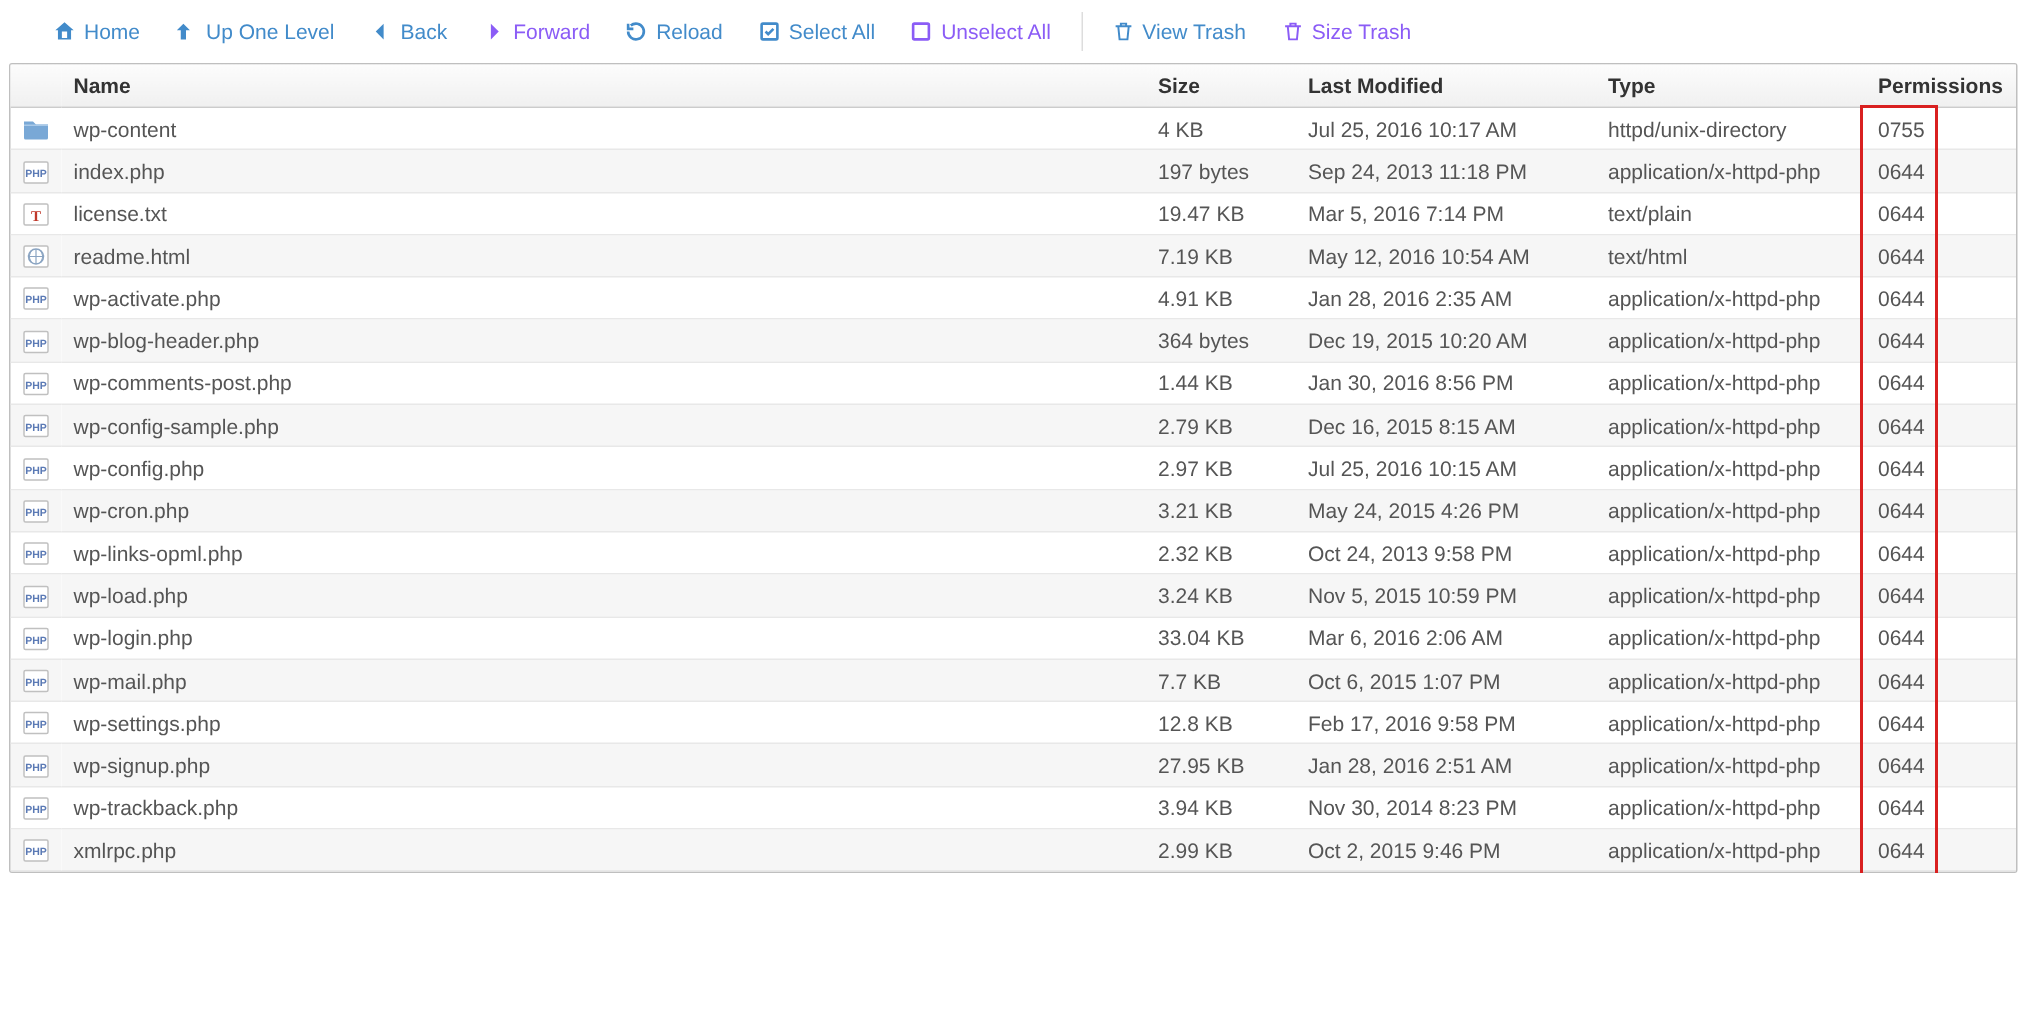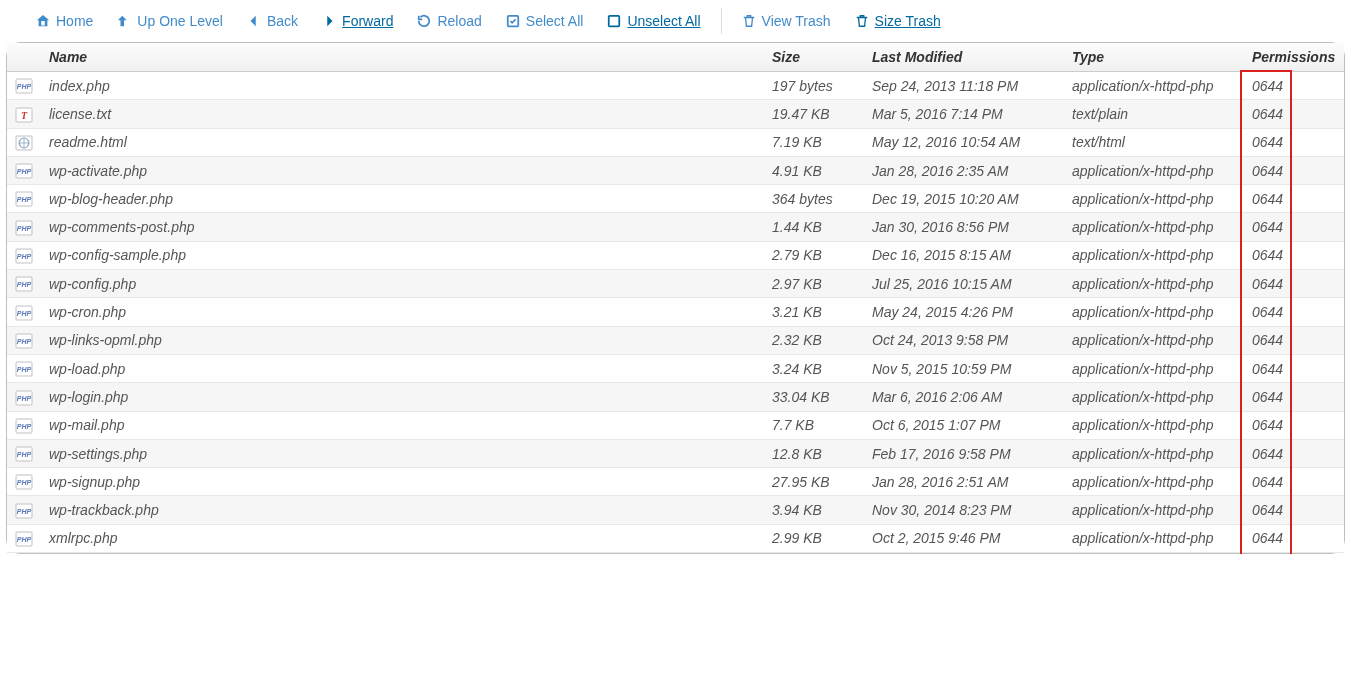--- a/index.html
+++ b/index.html
@@ -21,35 +21,34 @@
     display: inline-flex;
     align-items: center;
     gap: 6px;
     padding: 4px 10px;
     color: #428bca;
     cursor: pointer;
     font-size: 14px;
     background: transparent;
     border: none;
   }
-  .tb-btn.disabled { color: #0369a1; cursor: default; text-decoration: underline; }
+  .tb-btn.disabled { color: #8b5cf6; cursor: default; }
   .tb-sep {
     width: 1px;
     height: 26px;
     background: #ddd;
     margin: 0 6px;
   }
   .icon { display: inline-flex; width: 14px; height: 14px; }
   .icon svg { width: 100%; height: 100%; }
   
   .panel {
     margin: 0 6px;
     border: 1px solid #bfbfbf;
-    border-radius: 14px;
-    font-style: italic;
+    border-radius: 2px;
   }
   .table { width: 100%; border-collapse: collapse; table-layout: fixed; }
   .table thead th {
     text-align: left;
     font-weight: 600;
     font-size: 14px;
     color: #333;
     background: linear-gradient(#fcfcfc, #f0f0f0);
     border-bottom: 1px solid #ccc;
     padding: 6px 8px;
@@ -181,20 +180,31 @@
         <th>Name</th>
         <th>Size</th>
         <th>Last Modified</th>
         <th>Type</th>
         <th>Permissions</th>
       </tr>
     </thead>
     <tbody id="file-rows">
           <tr>
             <td><span class="filetype-icon"><svg viewBox="0 0 18 16">
+                  <path fill="#79a8d6" d="M1 3h6l2 2h8v9a1 1 0 0 1-1 1H2a1 1 0 0 1-1-1V3z"></path>
+                  <path fill="#a9c9e8" d="M1 5h16v1H1z"></path>
+                </svg></span></td>
+            <td>wp-content</td>
+            <td>4 KB</td>
+            <td>Jul 25, 2016 10:17 AM</td>
+            <td>httpd/unix-directory</td>
+            <td>0755</td>
+          </tr>
+          <tr>
+            <td><span class="filetype-icon"><svg viewBox="0 0 18 16">
                   <rect x="1" y="1" width="16" height="14" rx="1" fill="#fff" stroke="#c0c0c0"></rect>
                   <text x="9" y="11" font-size="7" text-anchor="middle" fill="#5b7ab5" font-family="Arial" font-weight="bold">PHP</text>
                 </svg></span></td>
             <td>index.php</td>
             <td>197 bytes</td>
             <td>Sep 24, 2013 11:18 PM</td>
             <td>application/x-httpd-php</td>
             <td>0644</td>
           </tr>
           <tr>

